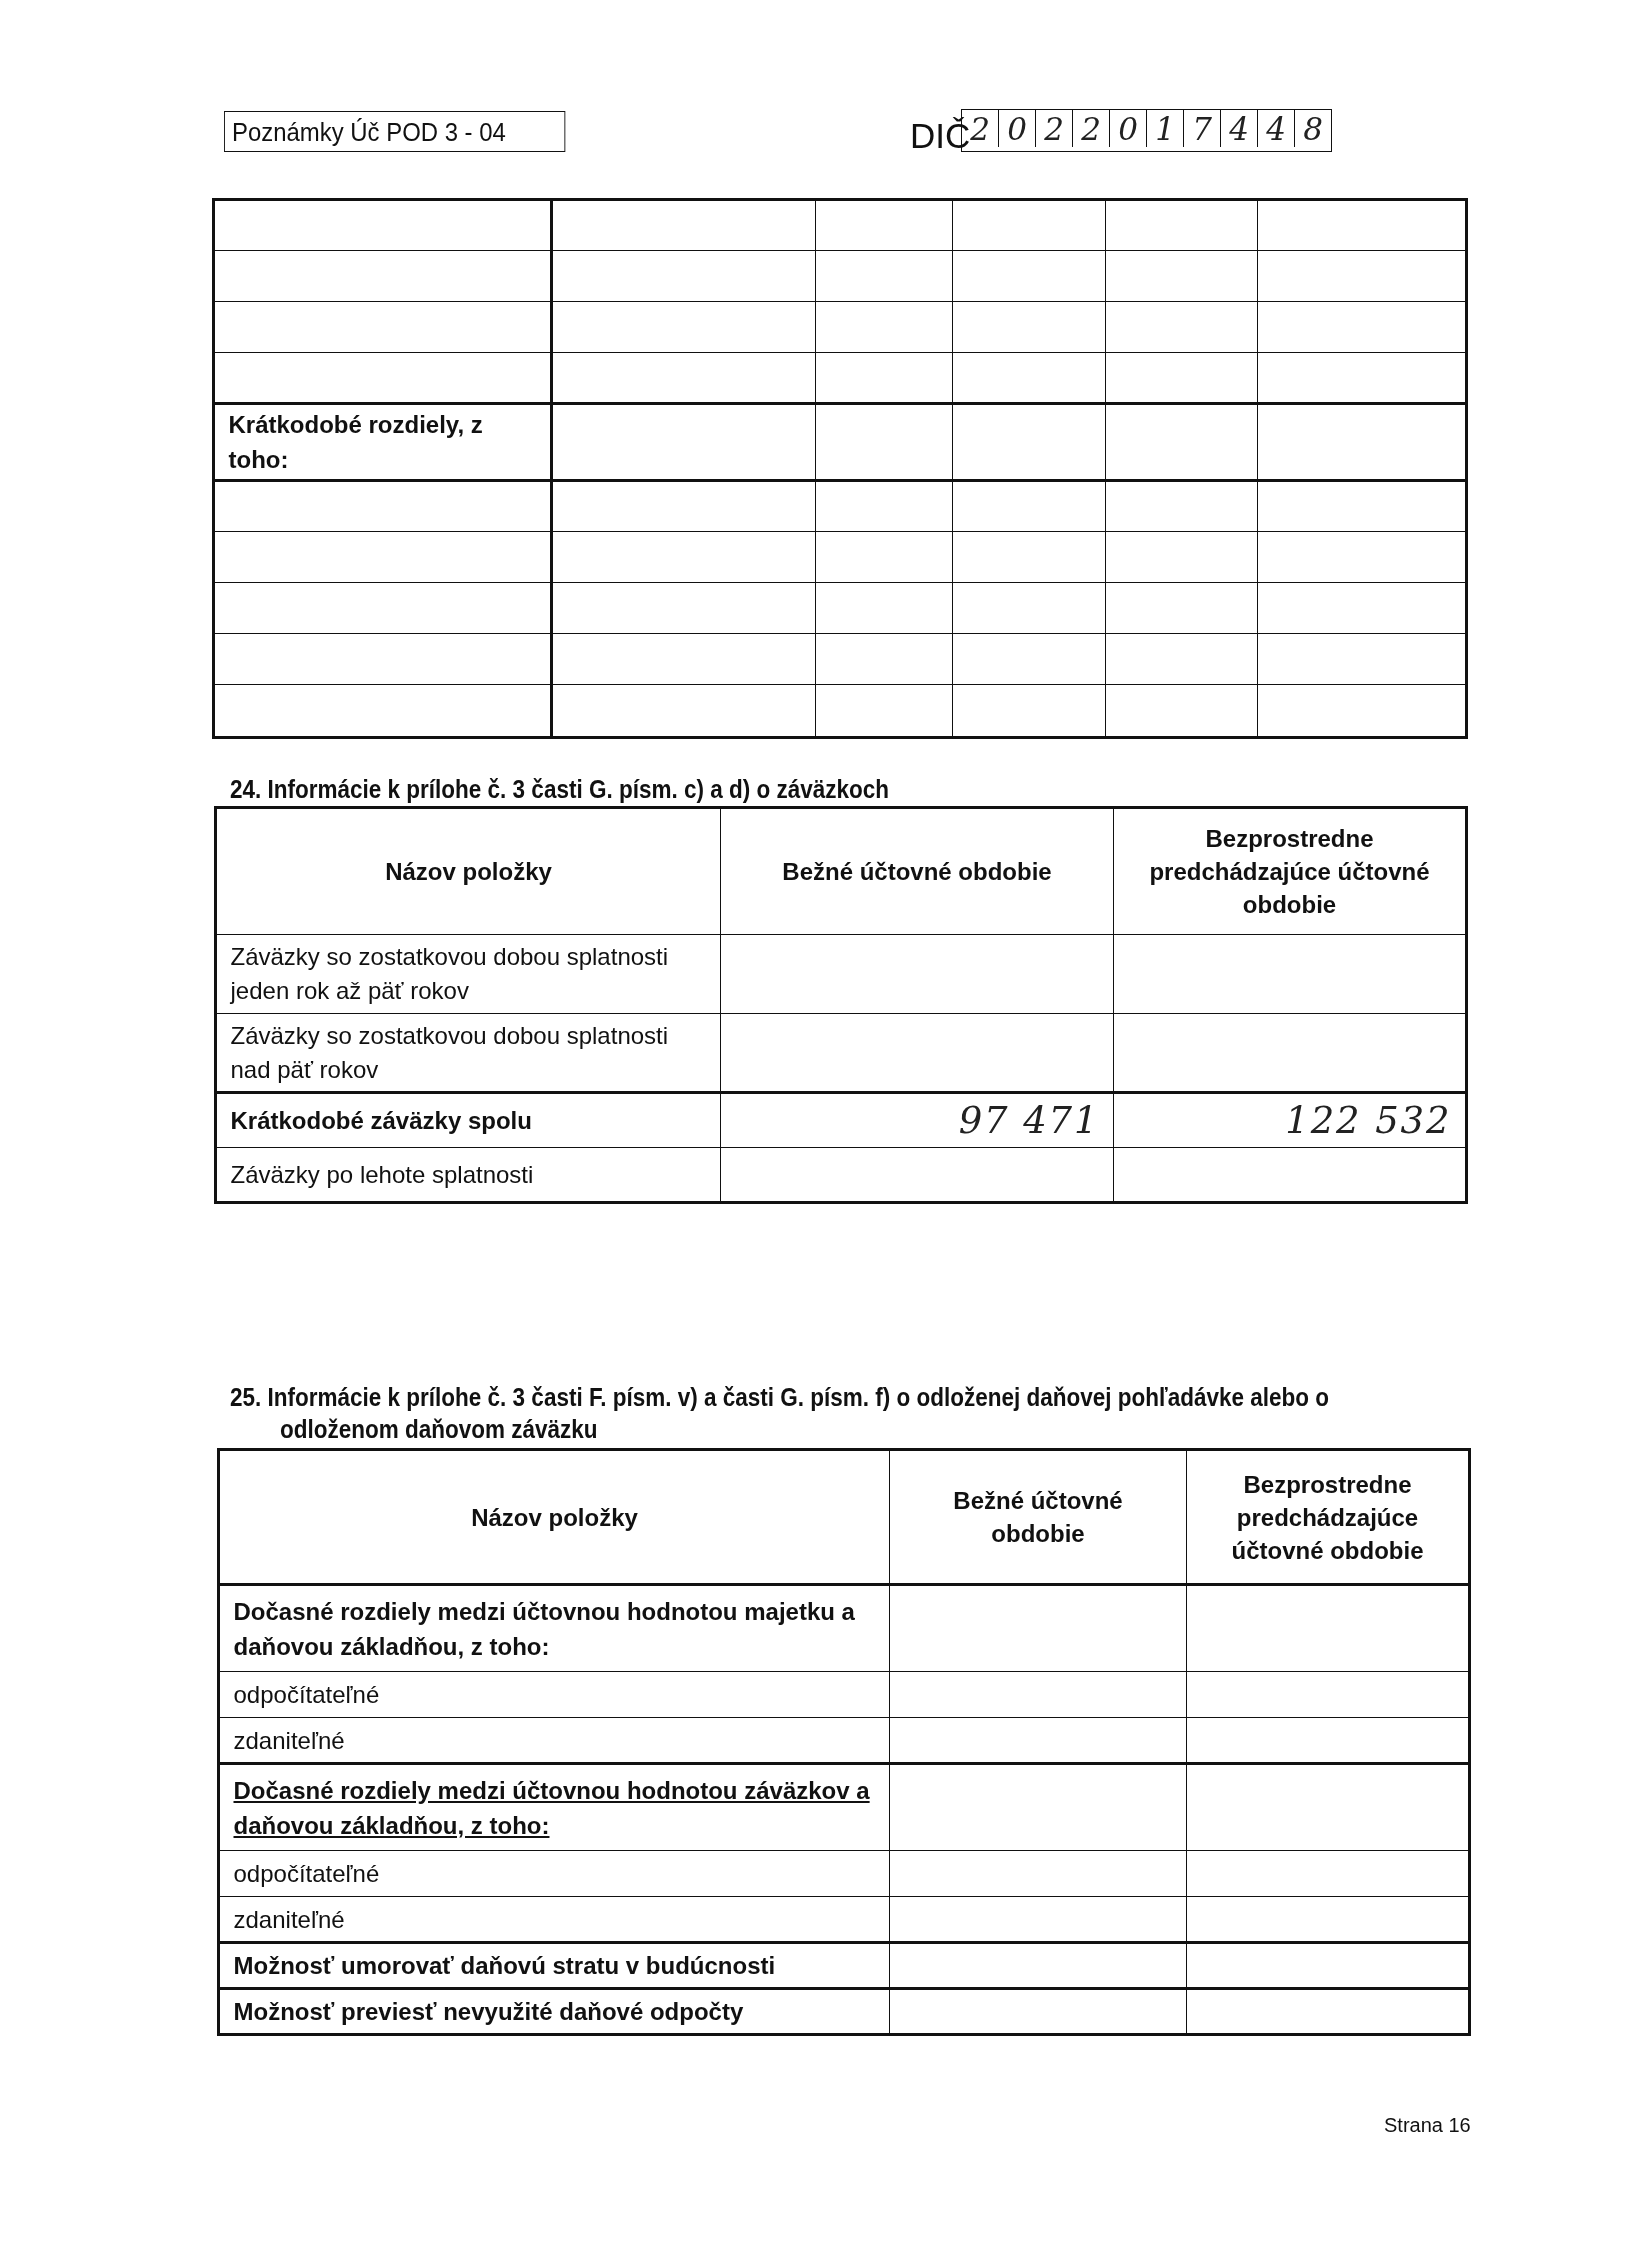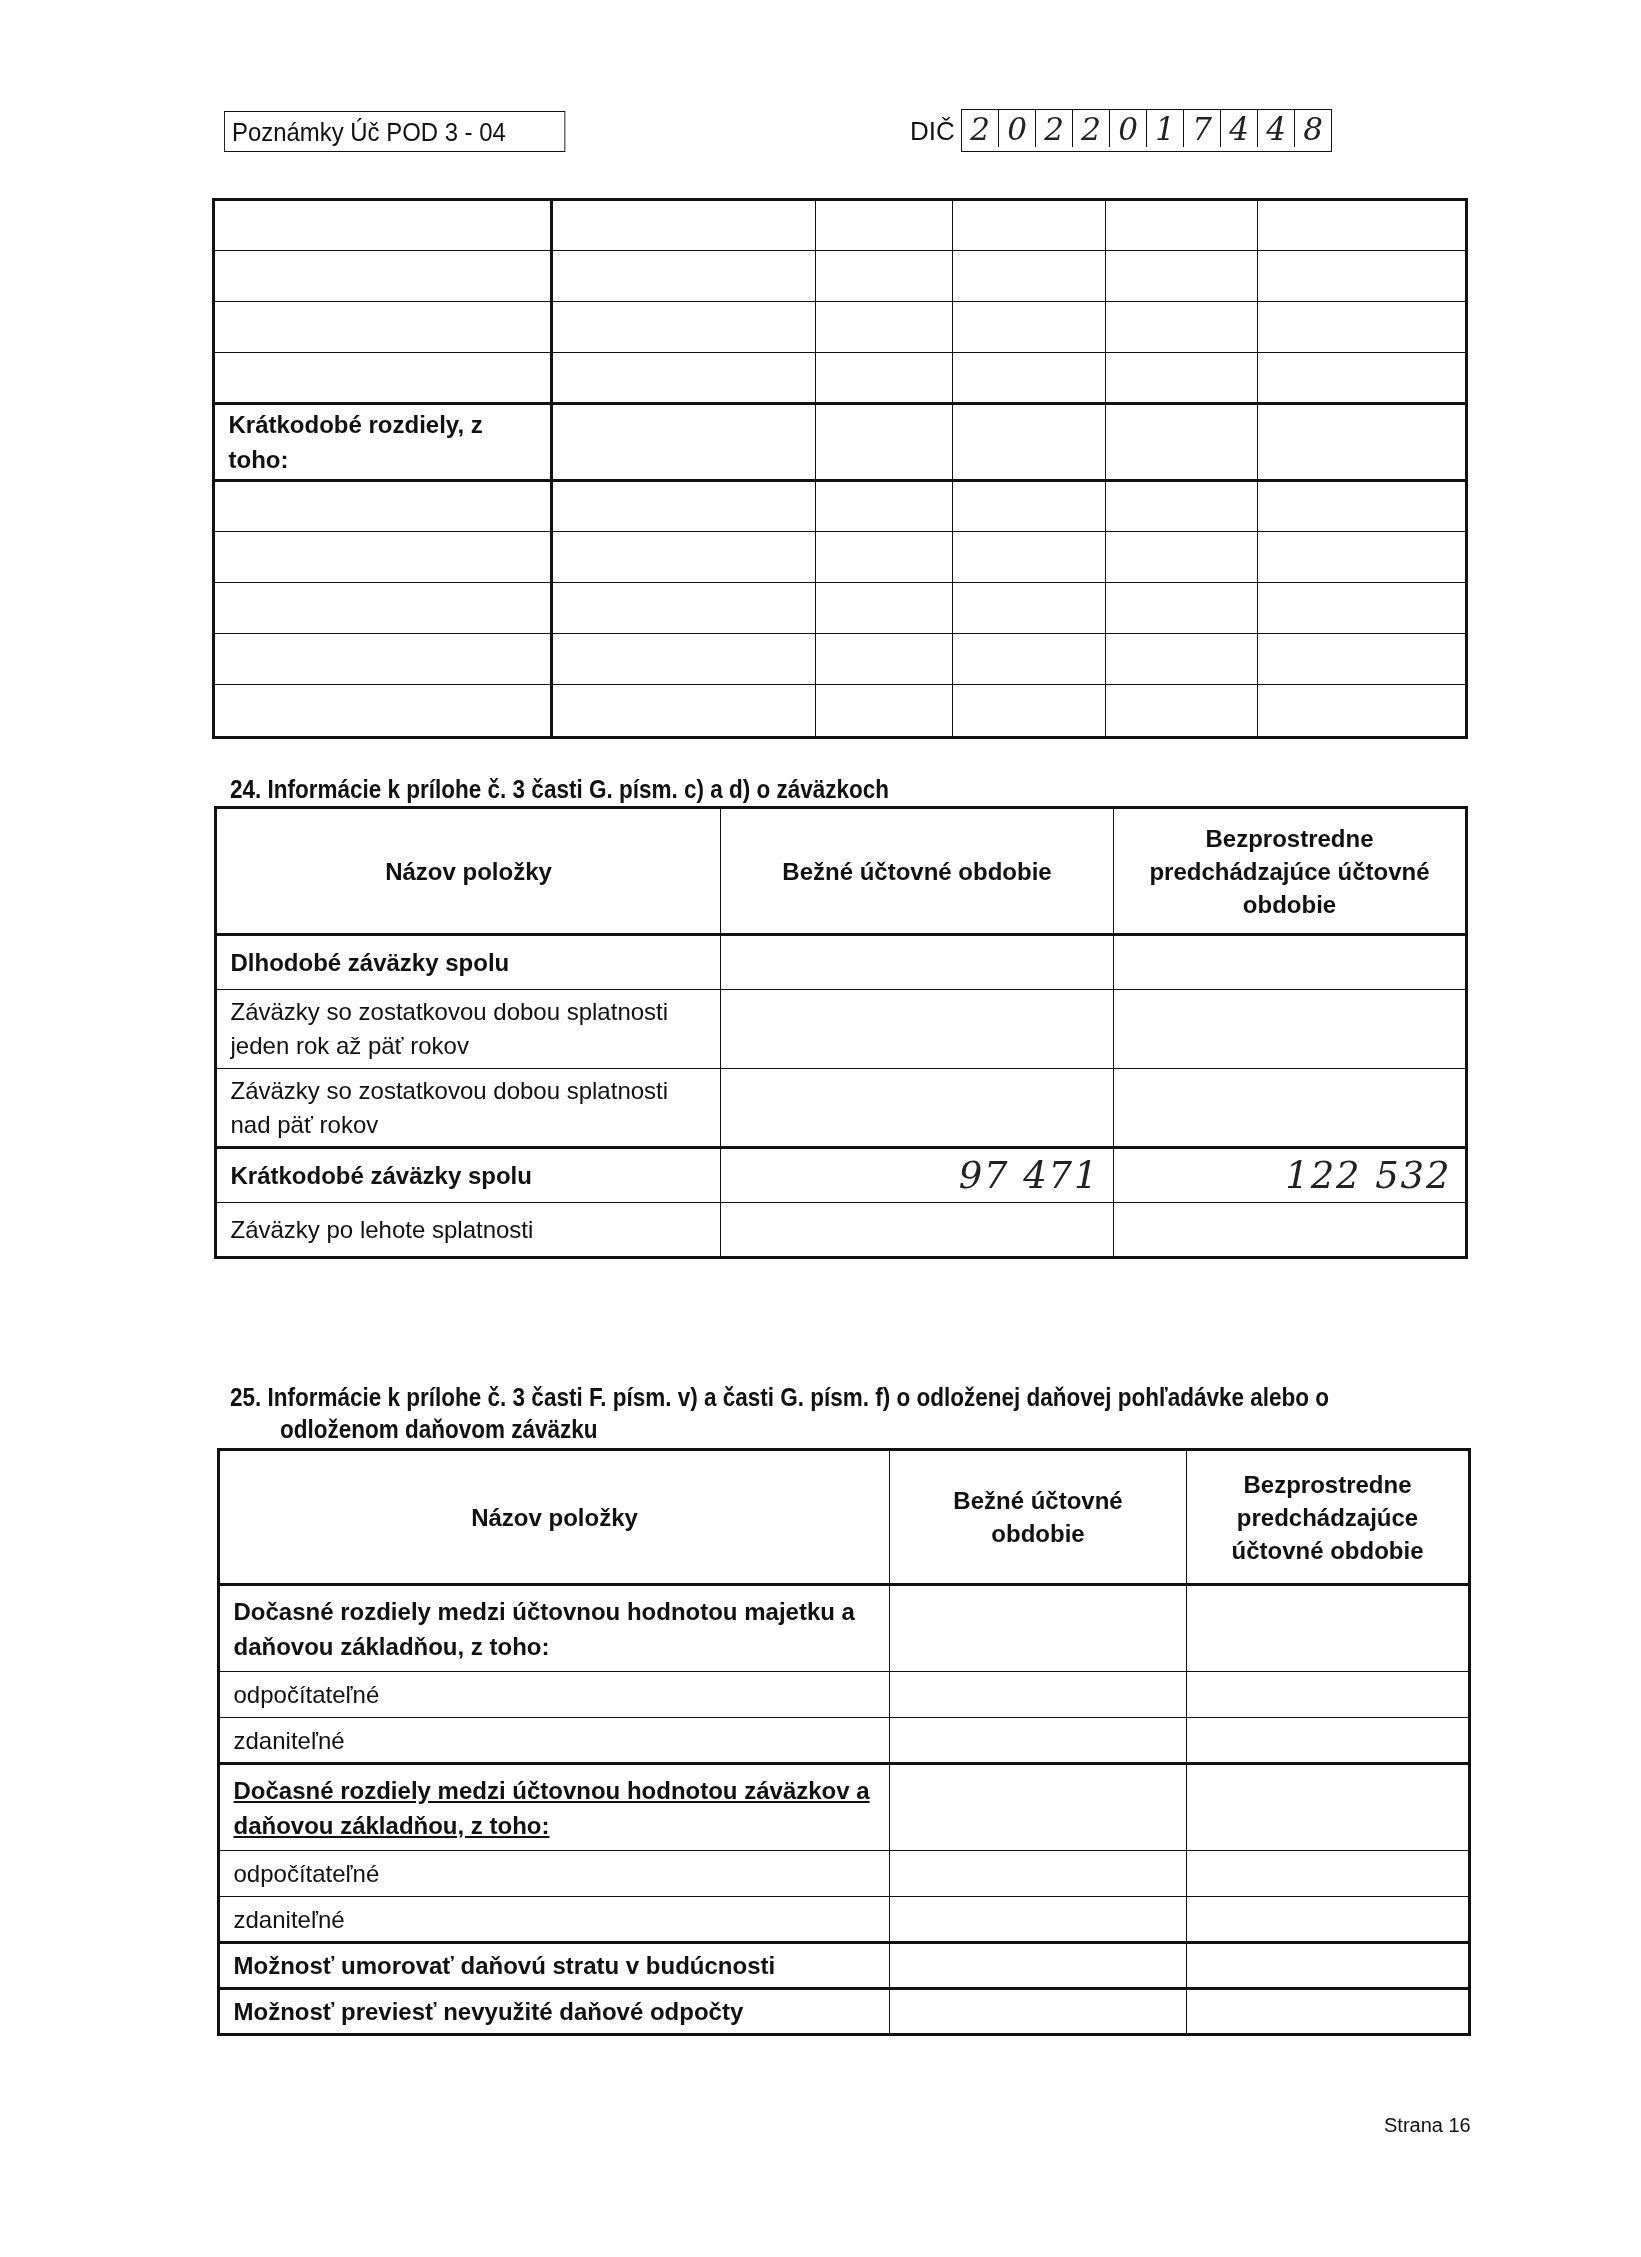--- a/index.html
+++ b/index.html
@@ -2,21 +2,21 @@
 <html><head>
 <meta charset="utf-8">
 <style>
   html, body { margin:0; padding:0; background:#ffffff; }
   body { width:1641px; height:2257px; position:relative; overflow:hidden;
          font-family:"Liberation Sans", sans-serif; color:#111; }
   .abs { position:absolute; }
   .hdr-box { left:224px; top:111px; width:371px; height:41px; border:1.9px solid #111;
              box-sizing:border-box; font-size:26px; line-height:41px; padding-left:7.7px;
              transform:scaleX(0.92); transform-origin:left; white-space:nowrap; }
-  .dic-label { left:910px; top:116px; font-size:26px; font-weight:normal; }
+  .dic-label { left:910px; top:116px; font-size:35px; font-weight:normal; }
   .dic-box { left:961px; top:109px; height:41px; display:flex; border:1.9px solid #111; }
   .dic-cell { width:36px; height:37px; border-right:1.4px solid #111; display:flex;
               align-items:center; justify-content:center;
               font-family:"DejaVu Serif", serif; font-style:italic; font-size:31px; color:#222; }
   .dic-cell:last-child { border-right:none; }
 
   table { border-collapse:collapse; position:absolute; table-layout:fixed; }
   td, th { border:1.9px solid #111; padding:0 13.5px; vertical-align:middle; font-size:24px;
            font-weight:normal; text-align:left; }
   .b { font-weight:bold; }
@@ -156,25 +156,20 @@
       <col style="width:353px">
     </colgroup>
   <thead>
     <tr style="height:127px">
       <th>Názov položky</th>
       <th>Bežné účtovné obdobie</th>
       <th>Bezprostredne predchádzajúce účtovné obdobie</th>
     </tr>
   </thead>
   <tbody id="t24-body">
-      <tr class="thick-top" style="height: 55px;">
-        <td class="b">Dlhodobé záväzky spolu</td>
-        <td class="hw"></td>
-        <td class="hw"></td>
-      </tr>
       <tr style="height: 79px;">
         <td>Záväzky so zostatkovou dobou splatnosti jeden rok až päť rokov</td>
         <td class="hw"></td>
         <td class="hw"></td>
       </tr>
       <tr style="height: 79px;">
         <td>Záväzky so zostatkovou dobou splatnosti nad päť rokov</td>
         <td class="hw"></td>
         <td class="hw"></td>
       </tr>

